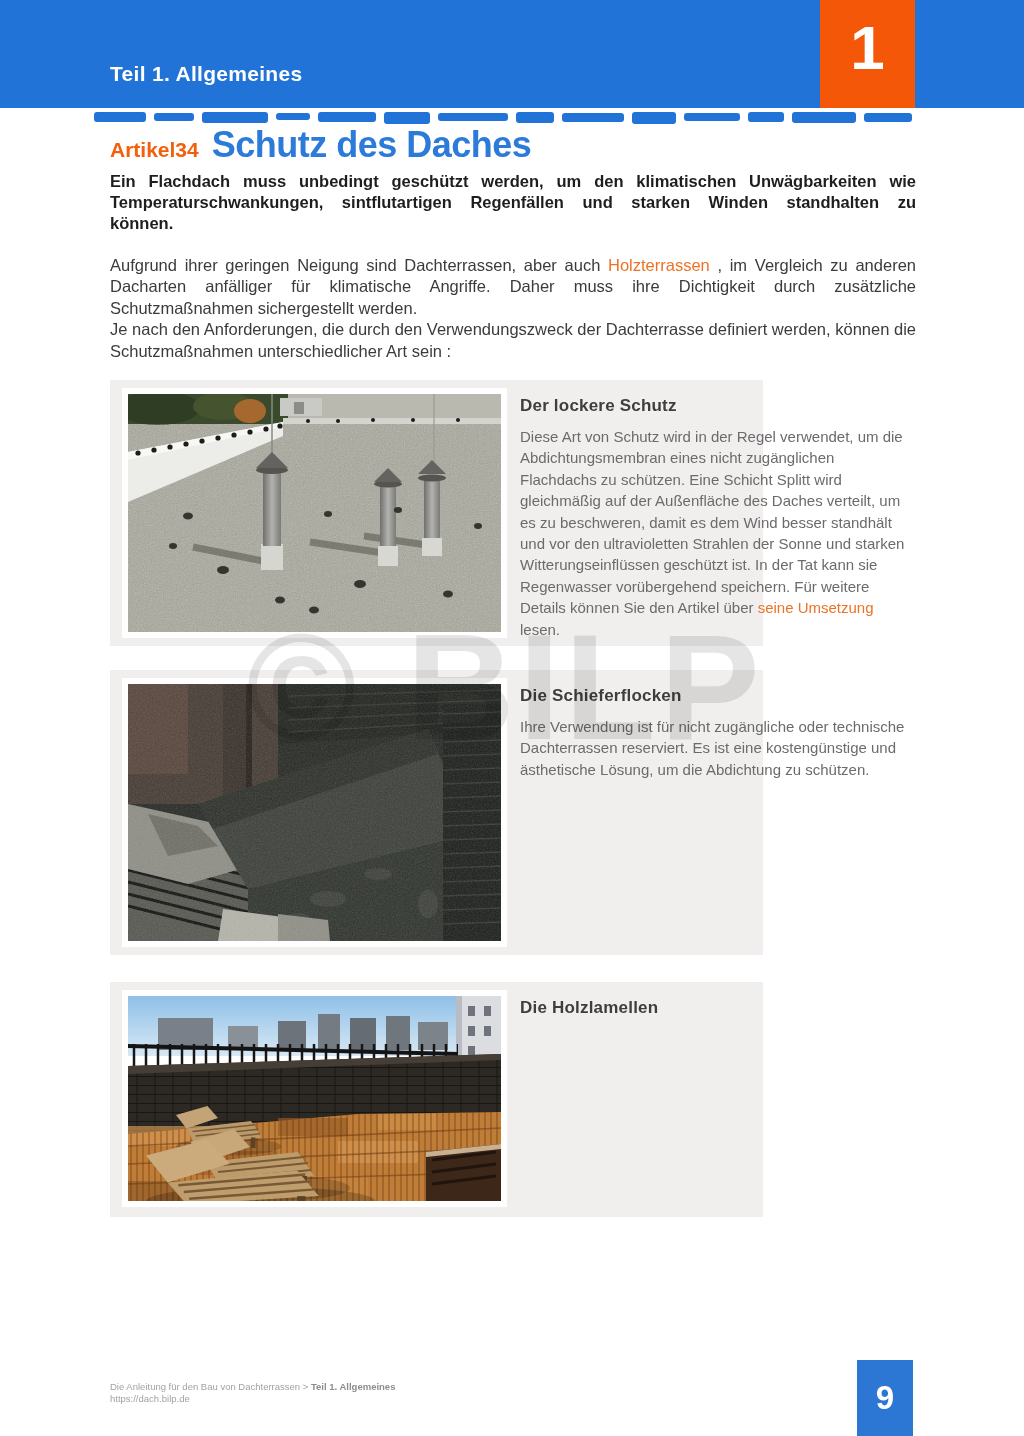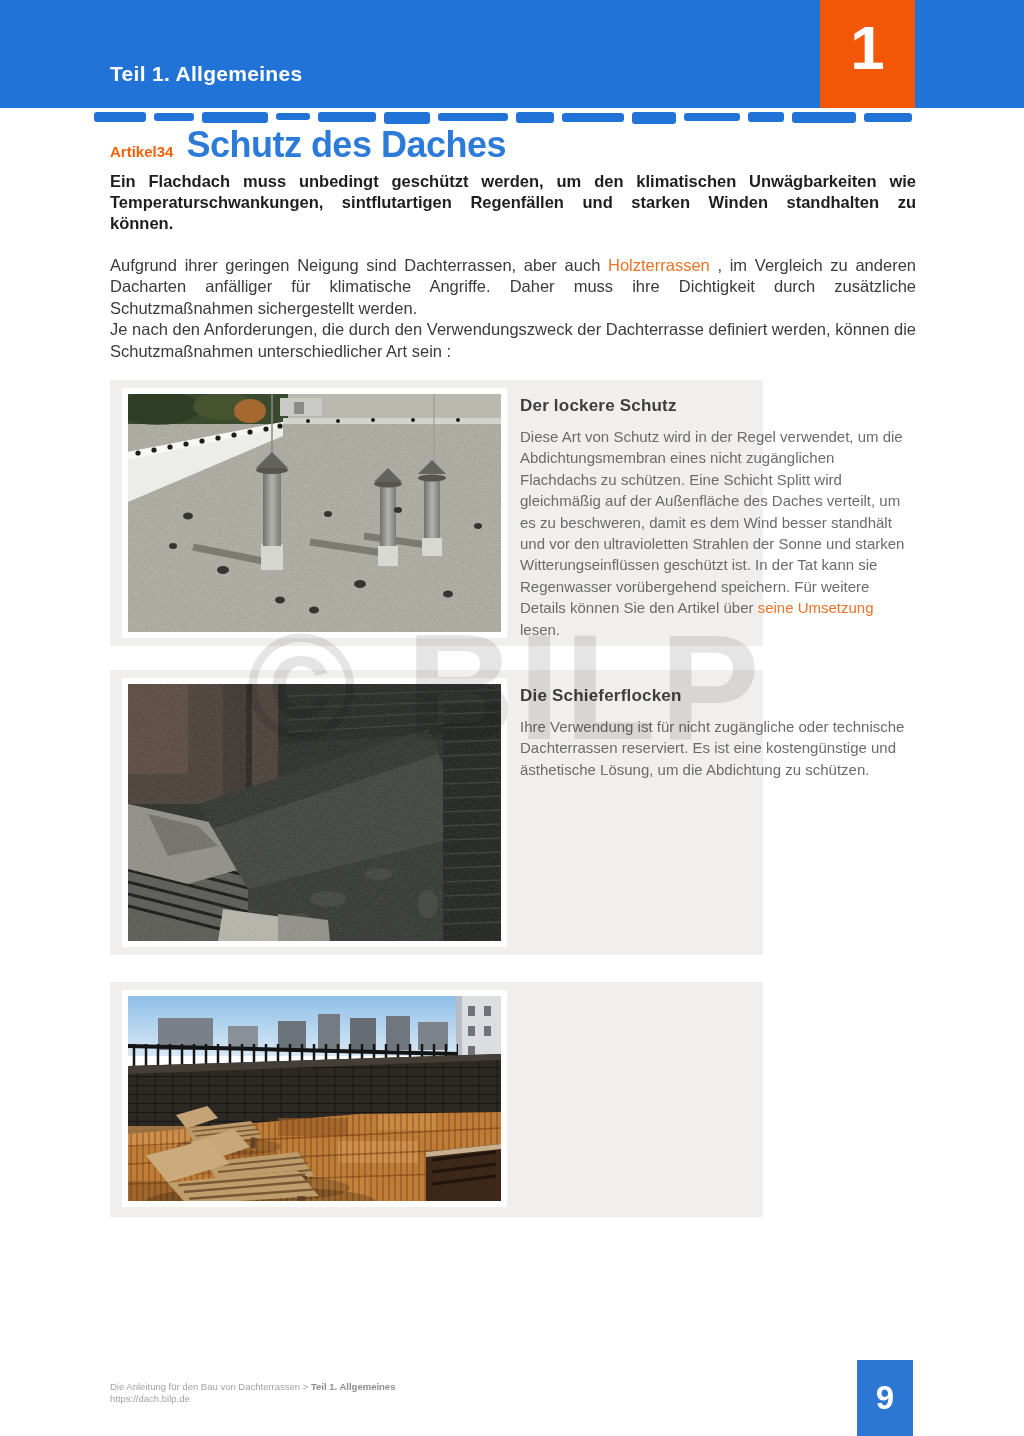--- a/index.html
+++ b/index.html
@@ -10,21 +10,21 @@
   .header-bar{position:absolute;left:0;top:0;width:1024px;height:108px;background:#2273d8;}
   .section-title{position:absolute;left:110px;top:62px;font-size:21px;font-weight:bold;
                  color:#fff;letter-spacing:.3px;}
   .chapter-box{position:absolute;left:820px;top:0;width:95px;height:108px;background:#f45708;
                display:flex;align-items:center;justify-content:center;}
   .chapter-num{font-size:62px;font-weight:bold;color:#fff;margin-top:-14px;}
   .torn-edge{position:absolute;left:94px;top:112px;}
 
   
   .headline{position:absolute;left:110px;top:124px;display:flex;align-items:baseline;gap:13px;}
-  .article-label{font-size:15px;font-weight:bold;color:#f4600a;}
+  .article-label{font-size:21px;font-weight:bold;color:#f4600a;}
   .article-title{font-size:36px;font-weight:bold;color:#2c7bd9;letter-spacing:-0.5px;}
 
   
   .lead{position:absolute;left:110px;top:171px;width:806px;font-size:16.5px;font-weight:bold;
         color:#1e1e1e;line-height:21px;text-align:justify;word-spacing:5px;}
   .bodytext{position:absolute;left:110px;top:255px;width:806px;font-size:16.5px;color:#3b3b3b;
             line-height:21.4px;text-align:justify;}
   .bodytext p{margin:0;}
   .link-orange{color:#ed7226;text-decoration:none;cursor:pointer;}
 
@@ -359,20 +359,21 @@
                 <line x1="6" y1="22" x2="70" y2="14"></line>
                 <line x1="6" y1="34" x2="70" y2="26"></line>
                 <line x1="6" y1="46" x2="70" y2="38"></line>
               </g>
             <polygon points="0,14 75,6 75,11 0,19" fill="#c8b090"></polygon>
           </g>
         </g>
       </svg>
     </div>
     <div class="cardtext">
+      <h3 class="cardtitle">Die Holzlamellen</h3>
     </div>
   </div>
 
   <div class="watermark">© BILP</div>
 
   <div class="footer">
     <div><span>Die Anleitung für den Bau von Dachterrassen &gt; </span><span class="crumb-bold">Teil 1. Allgemeines</span></div>
     <div>https://dach.bilp.de</div>
   </div>
   <div class="pagebox">

